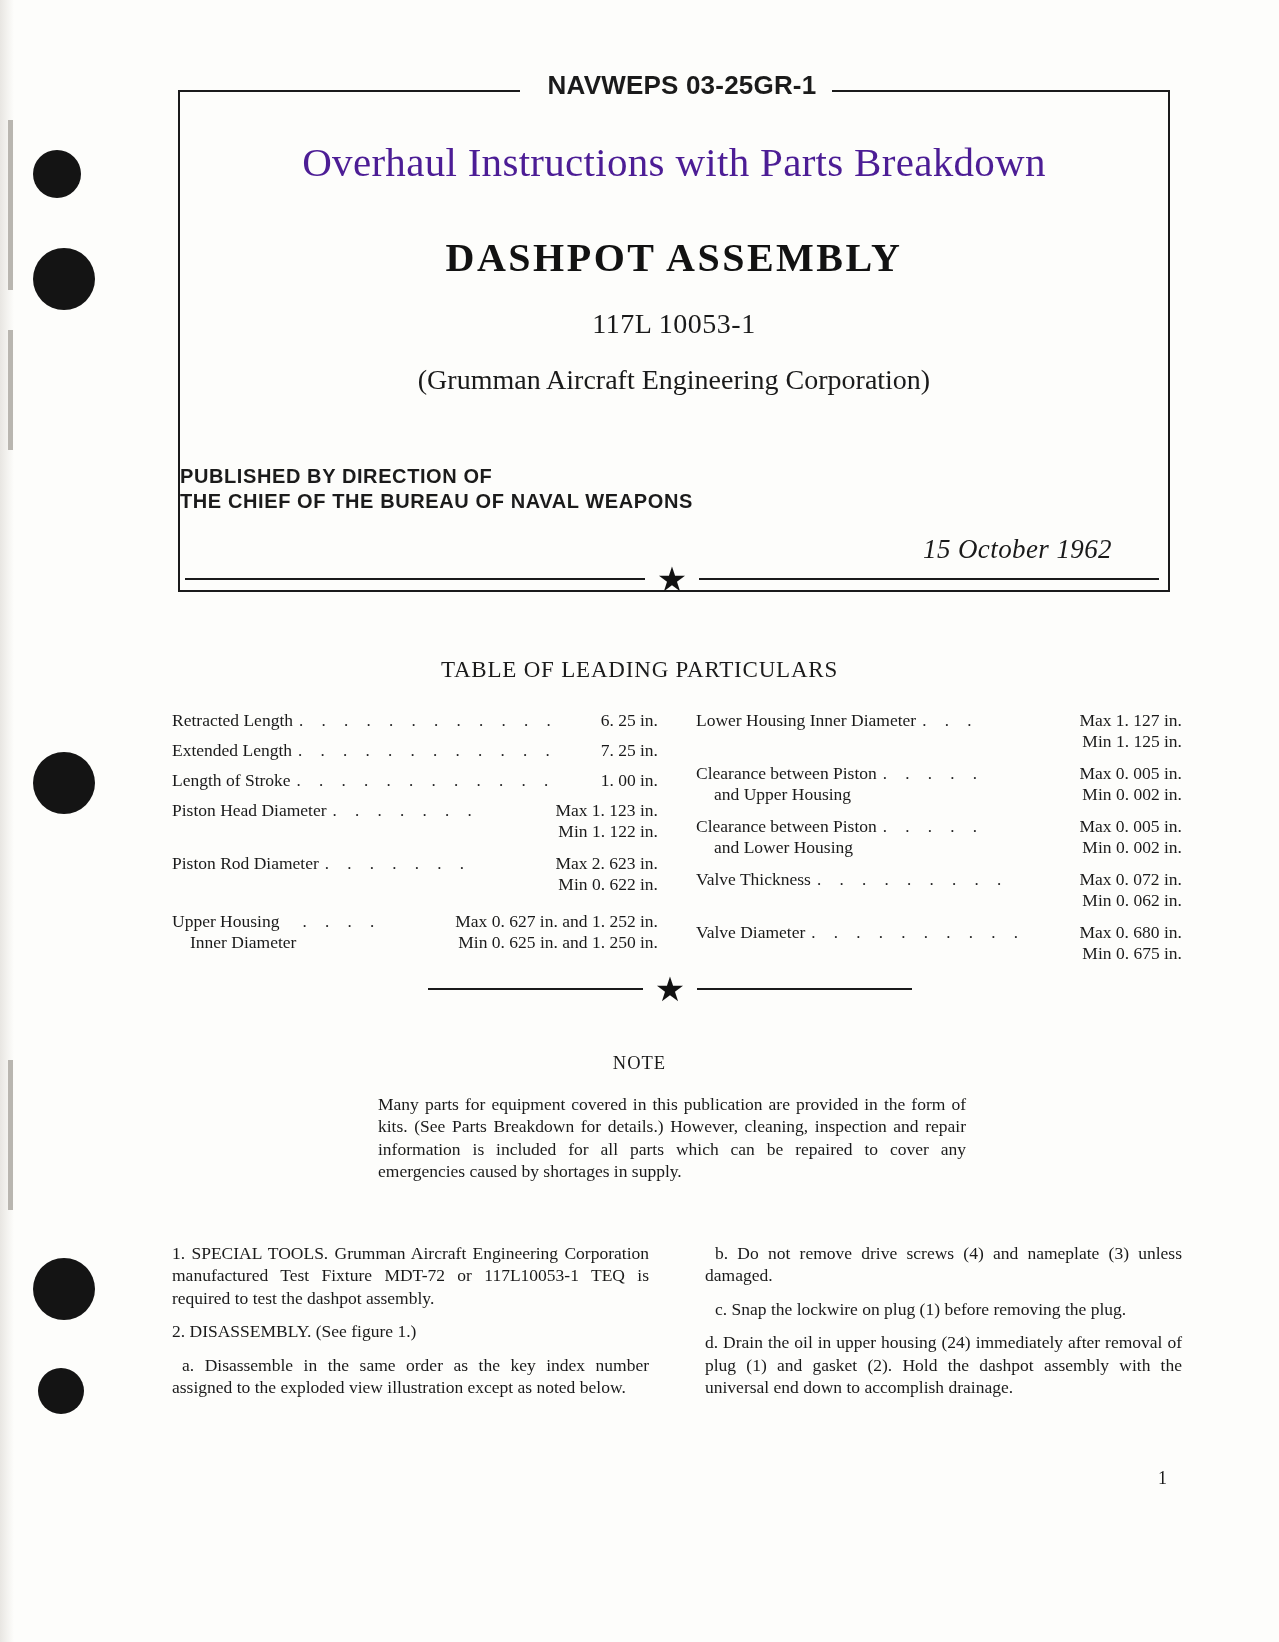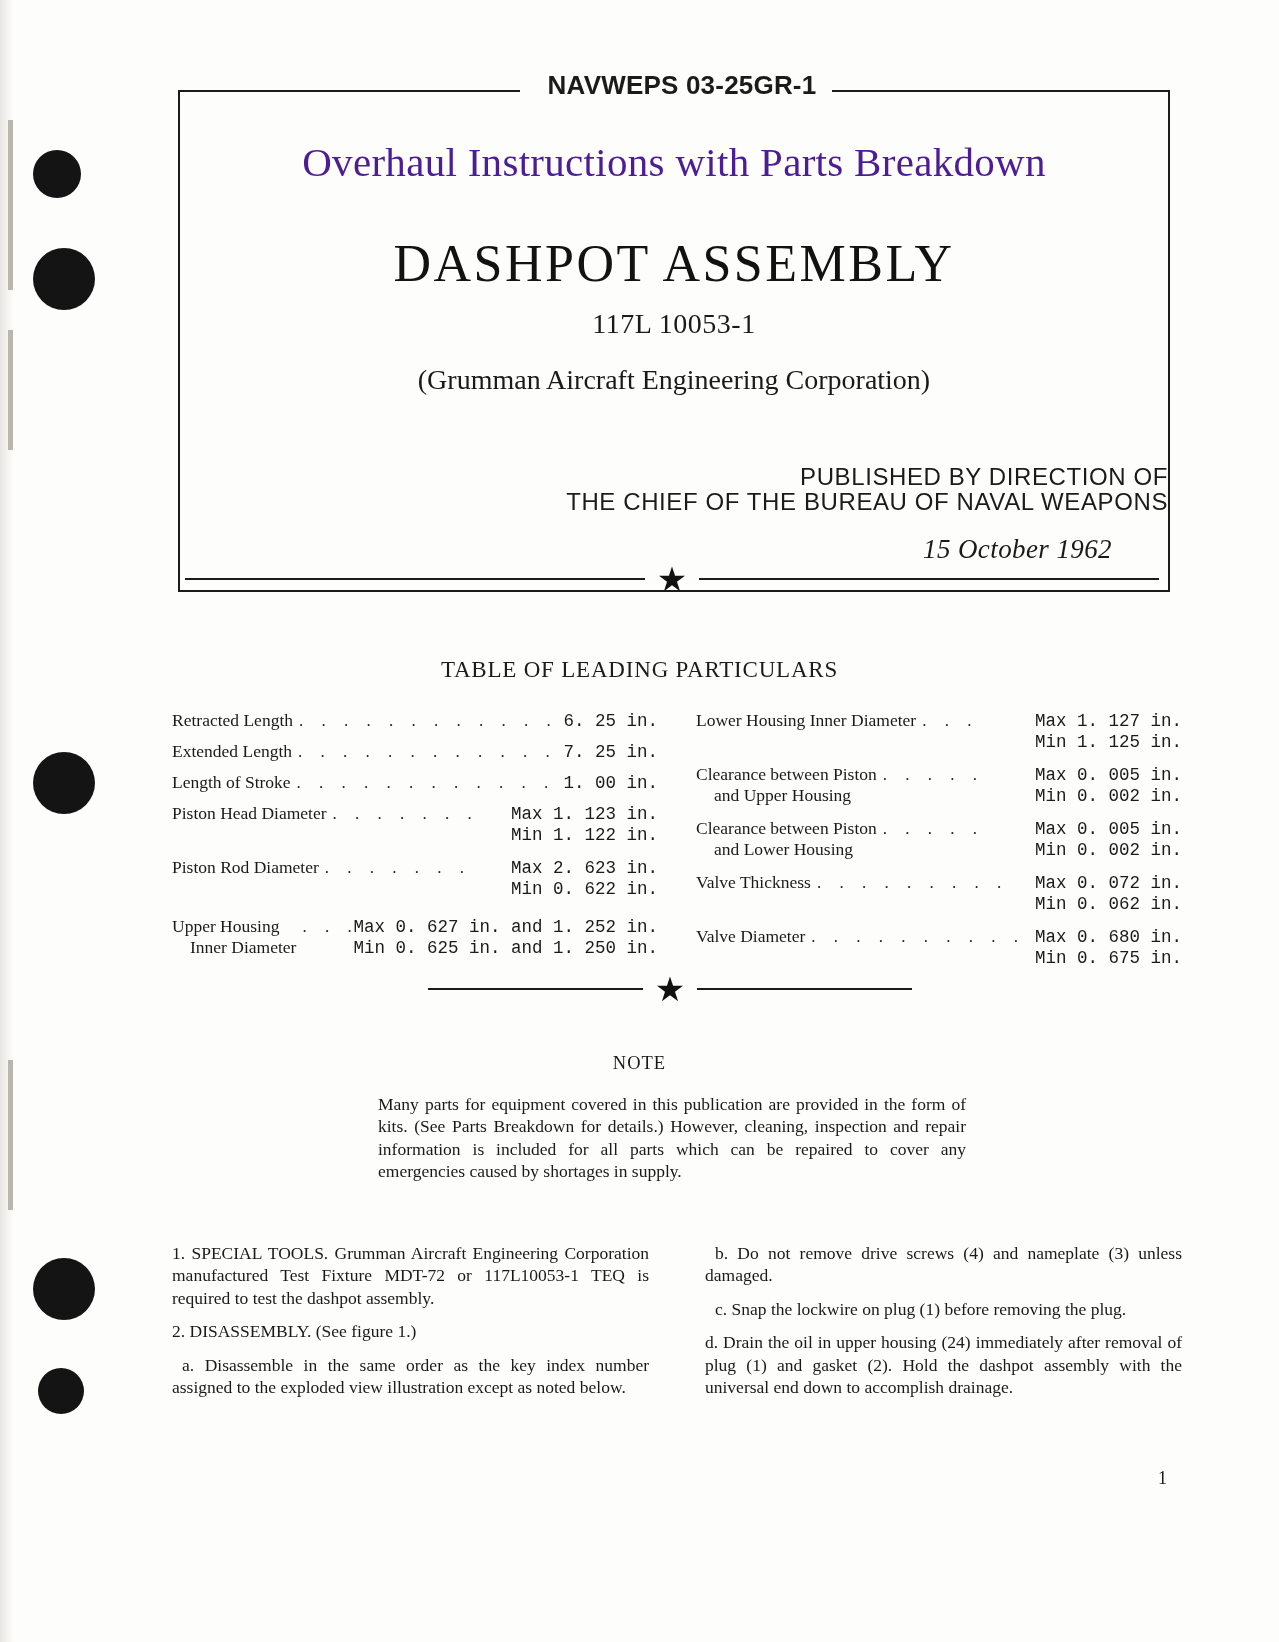--- a/index.html
+++ b/index.html
@@ -88,22 +88,22 @@
     font-size: 41px;
     font-weight: 400;
     letter-spacing: 0.3px;
     color: #4c1d95;
   }
   .title-assembly {
     position: absolute;
     top: 144px;
     width: 100%;
     text-align: center;
-    font-size: 52px;
-    font-weight: 400;
+    font-size: 40px;
+    font-weight: 700;
     letter-spacing: 2.5px;
     color: #121212;
   }
   .title-partno {
     position: absolute;
     top: 218px;
     width: 100%;
     text-align: center;
     font-size: 28px;
     font-weight: 400;
@@ -114,24 +114,24 @@
     top: 274px;
     width: 100%;
     text-align: center;
     font-size: 28px;
     font-weight: 400;
   }
   .published-block {
     position: absolute;
     top: 374px;
     width: 100%;
-    text-align: right;
+    text-align: left;
     font-family: "Liberation Sans", "DejaVu Sans", sans-serif;
-    font-size: 24px;
-    font-weight: 400;
+    font-size: 20px;
+    font-weight: 700;
     letter-spacing: 0.6px;
     line-height: 25px;
     color: #1b1b1b;
   }
   .title-date {
     position: absolute;
     top: 444px;
     right: 56px;
     font-size: 27px;
     font-style: italic;
@@ -201,21 +201,21 @@
     flex: 1 1 auto;
     overflow: hidden;
     white-space: nowrap;
     letter-spacing: 7px;
     padding: 0 6px;
     color: #232323;
     font-size: 17px;
   }
   .lp-vals {
     flex: 0 0 auto;
-    font-family: Liberation Mono, monospace;
+    text-align: right;
   }
   .lp-val-line { display: block; line-height: 21px; }
   .lp-sublabel {
     display: block;
     padding-left: 18px;
     line-height: 21px;
   }
   .lp-row.two-line { margin-bottom: 11px; }
   .lp-row .lp-label-stack { flex: 0 0 auto; }
 

